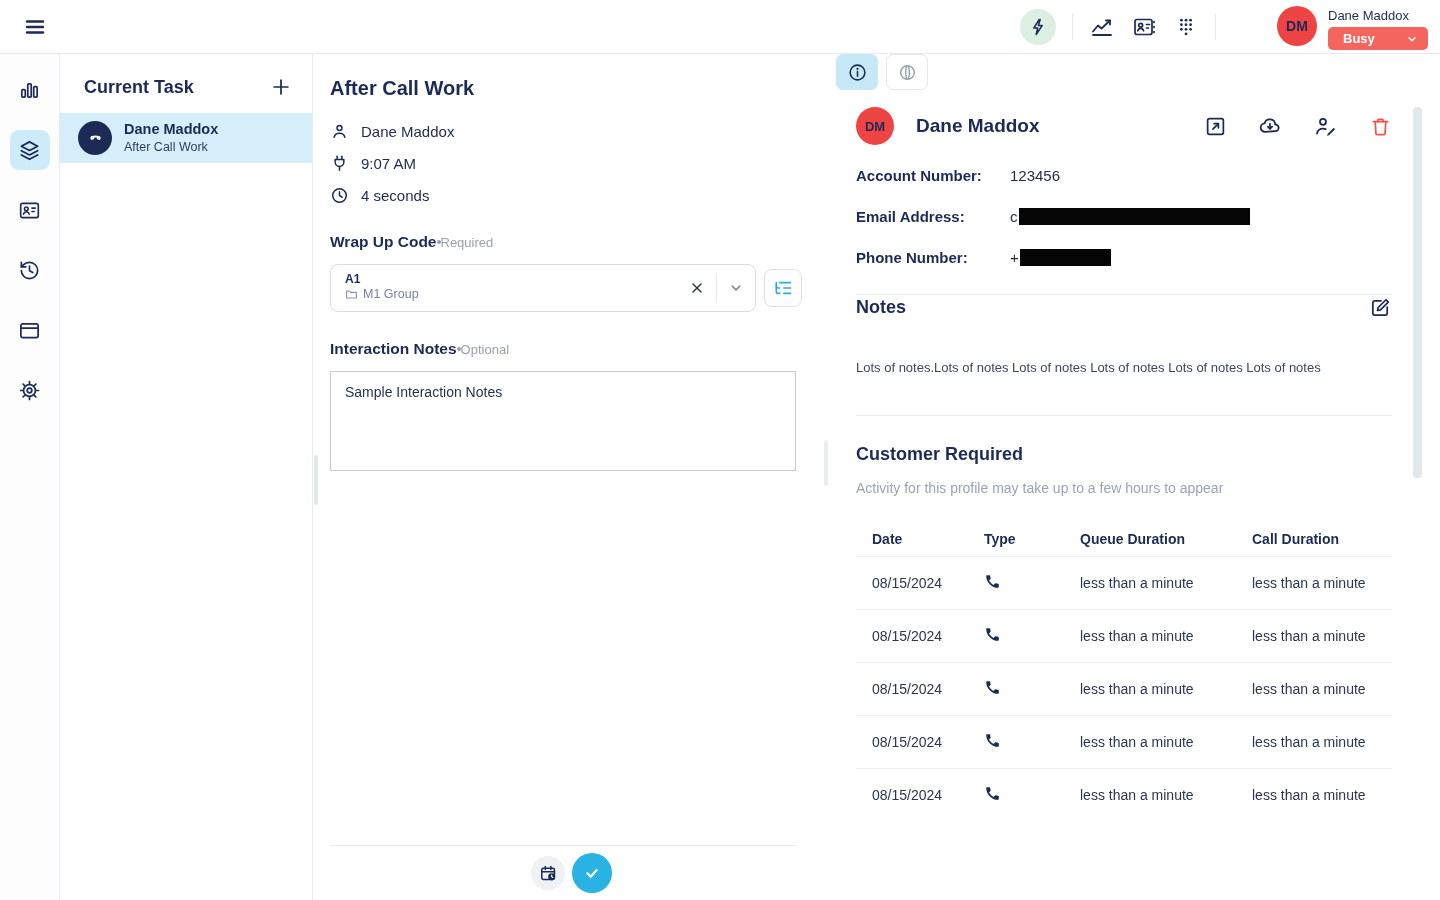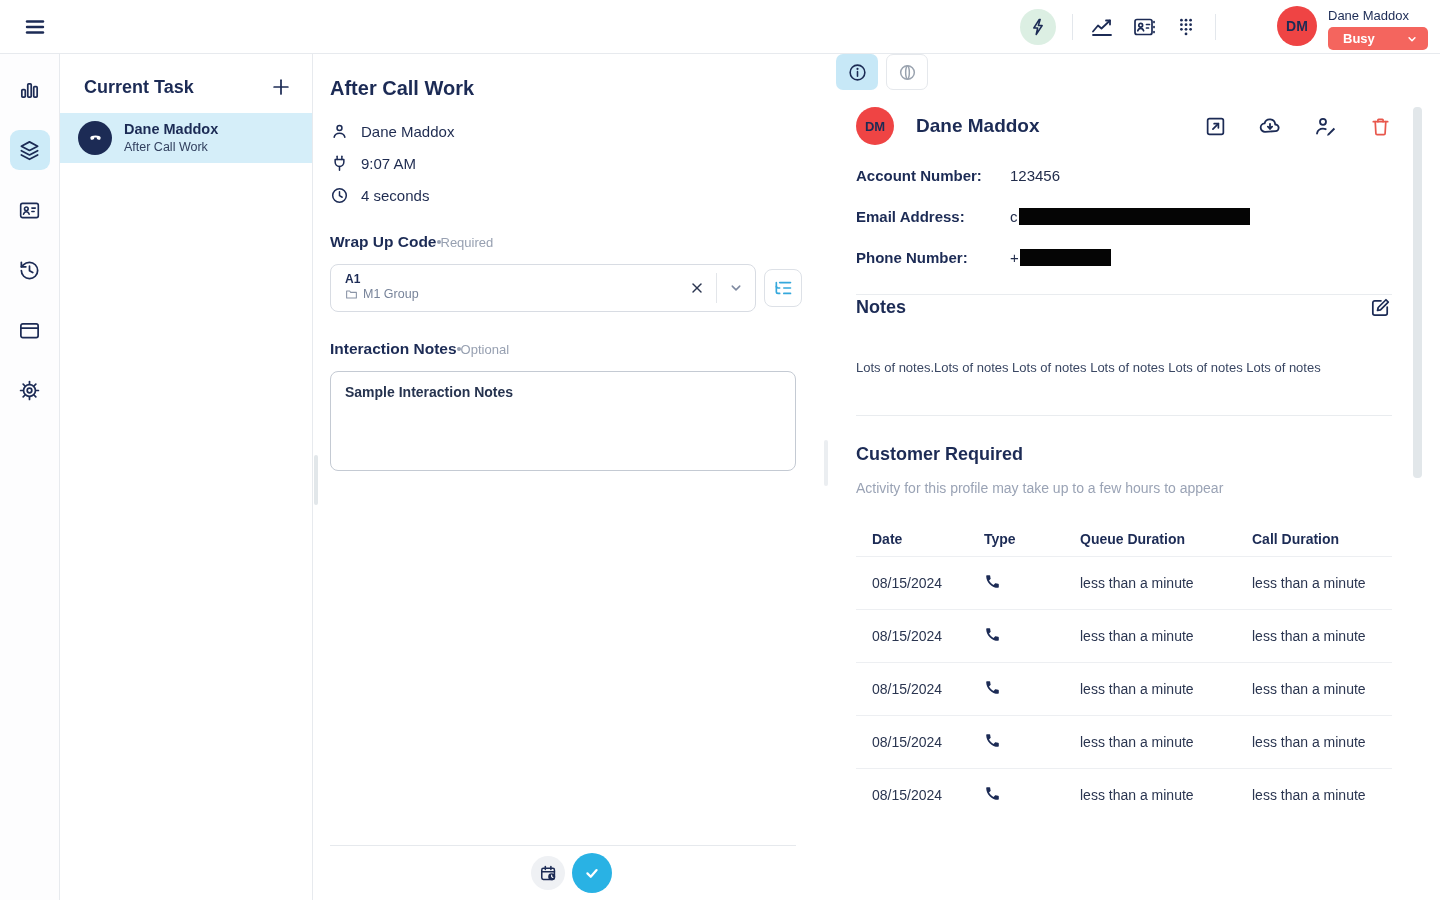--- a/index.html
+++ b/index.html
@@ -52,21 +52,21 @@
   .field-req { font-size:13px; color:#97A0B1; }
   .combo-row { margin-top:13px; display:flex; align-items:flex-start; gap:8px; }
   .combobox { width:426px; height:48px; border:1px solid #D8DCE3; border-radius:8px; display:flex; align-items:center; background:#fff; }
   .combo-text { flex:1; padding:7px 0 0 14px; align-self:stretch; cursor:text; }
   .combo-value { font-size:12px; font-weight:bold; color:#1C2B55; }
   .combo-group { display:flex; align-items:center; gap:5px; margin-top:1px; color:#78849A; font-size:12.5px; }
   .combo-btn { width:38px; height:46px; display:flex; align-items:center; justify-content:center; color:#2A3550; cursor:pointer; }
   .combo-divider { width:1px; height:30px; background:#E3E6EA; }
   .combo-btn.chev { color:#7E89A0; }
   .tree-btn { width:38px; height:38px; margin-top:5px; border:1px solid #DDE1E7; border-radius:8px; background:#fff; display:flex; align-items:center; justify-content:center; color:#35A8DC; cursor:pointer; }
-  .notes-box { margin-top:13px; width:466px; height:100px; border:1px solid #C4CAD3; border-radius:8px; padding:12px 14px; font-size:14px; color:#26334F; font-family:"Liberation Sans", sans-serif; resize:none; outline:none;font-weight:bold; }
+  .notes-box { margin-top:13px; width:466px; height:100px; border:1px solid #C4CAD3; border-radius:0; padding:12px 14px; font-size:14px; color:#26334F; font-family:"Liberation Sans", sans-serif; resize:none; outline:none; }
   .ws-footer-line { position:absolute; left:17px; top:791px; width:466px; height:1px; background:#E6E9ED; }
   .ws-buttons { position:absolute; left:0; top:799px; width:517px; display:flex; justify-content:center; align-items:center; gap:7px; }
   .btn-circle-gray { width:34px; height:34px; border-radius:50%; background:#EFF1F4; border:none; display:flex; align-items:center; justify-content:center; color:#1C2B55; cursor:pointer; }
   .btn-circle-cyan { width:40px; height:40px; border-radius:50%; background:#29B2E4; border:none; display:flex; align-items:center; justify-content:center; cursor:pointer; }
 
   
   .profile { flex:1; position:relative; padding:0 48px 0 26px; }
   .tabs { display:flex; gap:8px; margin-left:-20px; }
   .tab { width:42px; height:36px; border-radius:7px; display:flex; align-items:center; justify-content:center; cursor:pointer; }
   .tab.active { background:#C7E8F7; color:#1C2B55; }

